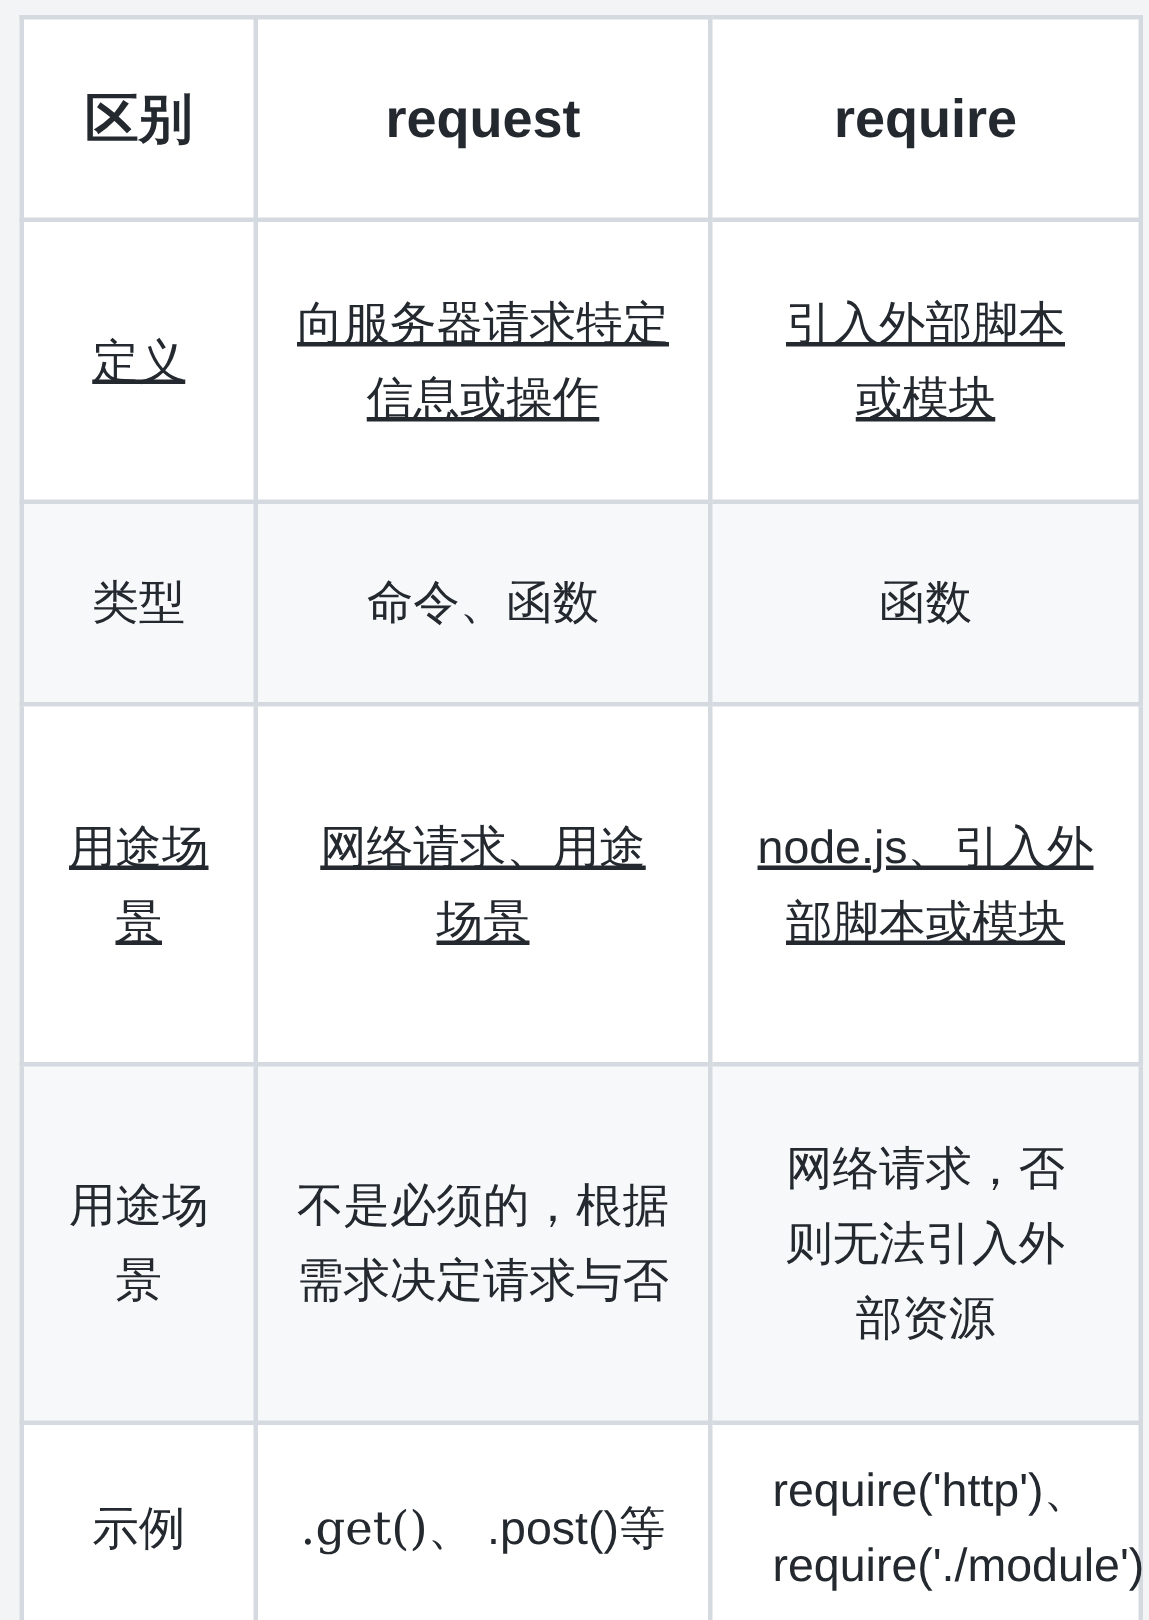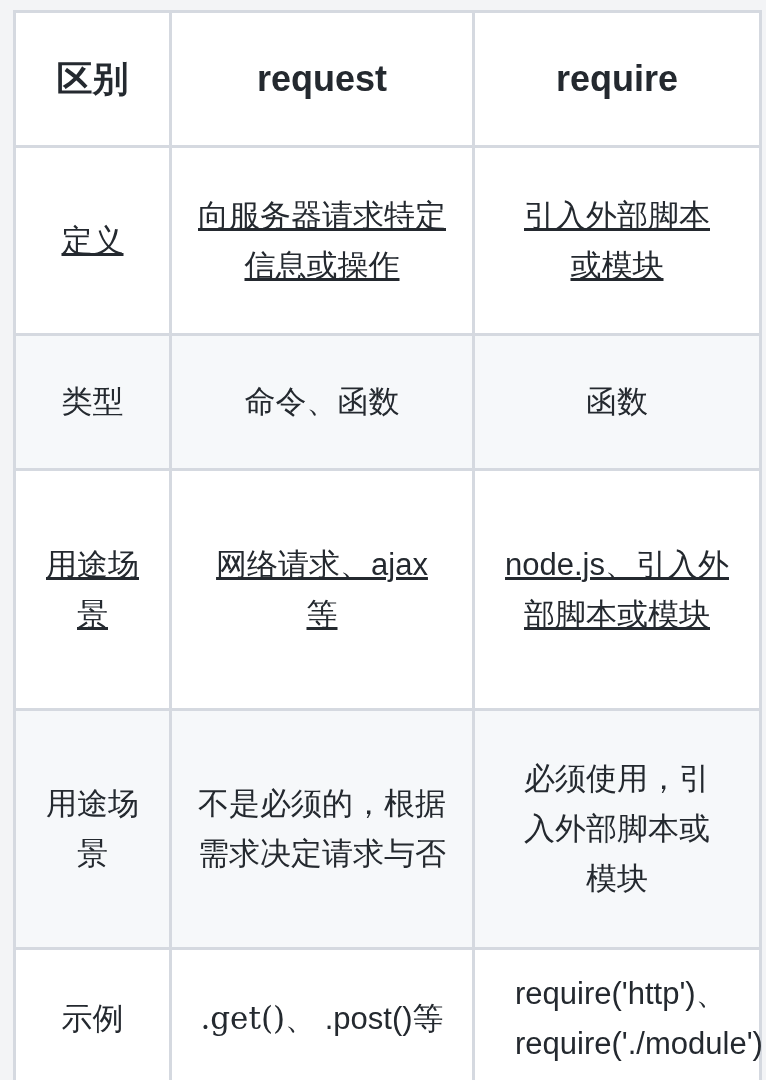--- a/index.html
+++ b/index.html
@@ -29,27 +29,27 @@
     <td class="c2">向服务器请求特定信息或操作</td>
     <td style="padding:0 40px;margin-top:44px;">引入外部脚本或模块</td>
   </tr>
   <tr class="alt" style="height:135px;margin-left:28px;">
     <td class="c1">类型</td>
     <td class="c2">命令、函数</td>
     <td>函数</td>
   </tr>
   <tr style="height:240px;text-decoration:underline;">
     <td class="c1">用途场景</td>
-    <td class="c2" style="padding:0 30px;">网络请求、ajax等</td>
+    <td class="c2" style="padding:0 30px;">网络请求、用途场景</td>
     <td>node.js、引入外部脚本或模块</td>
   </tr>
   <tr class="alt" style="height:239px;">
     <td class="c1">用途场景</td>
     <td class="c2">不是必须的，根据需求决定请求与否</td>
-    <td style="padding:0 44px;">必须使用，引入外部脚本或模块</td>
+    <td style="padding:0 44px;">网络请求，否则无法引入外部资源</td>
   </tr>
   <tr style="height:140px;">
     <td class="c1">示例</td>
     <td class="c2">
       <span class="math">.get()</span><span>、</span>
       <span>.post()等</span>
     </td>
     <td style="padding:0 40px;">require('http')、require('./module')</td>
   </tr>
 </tbody>

